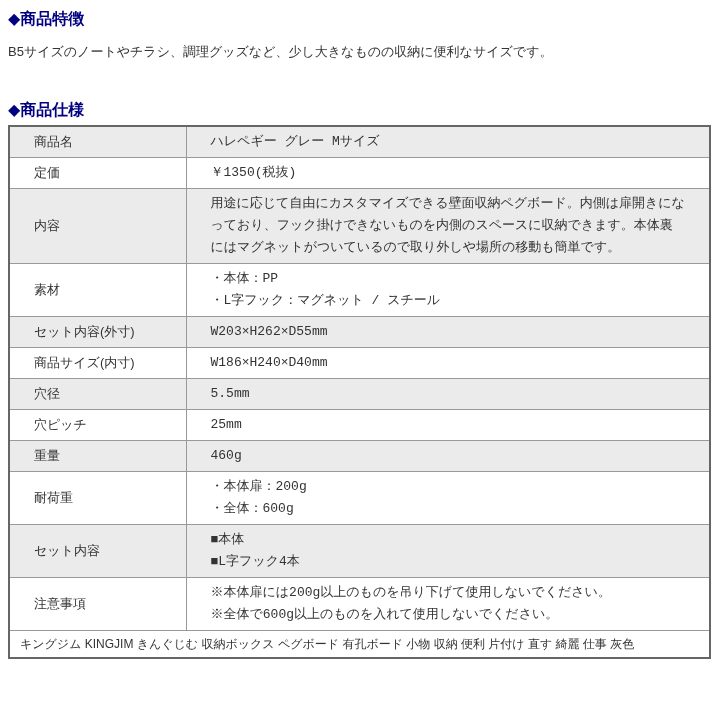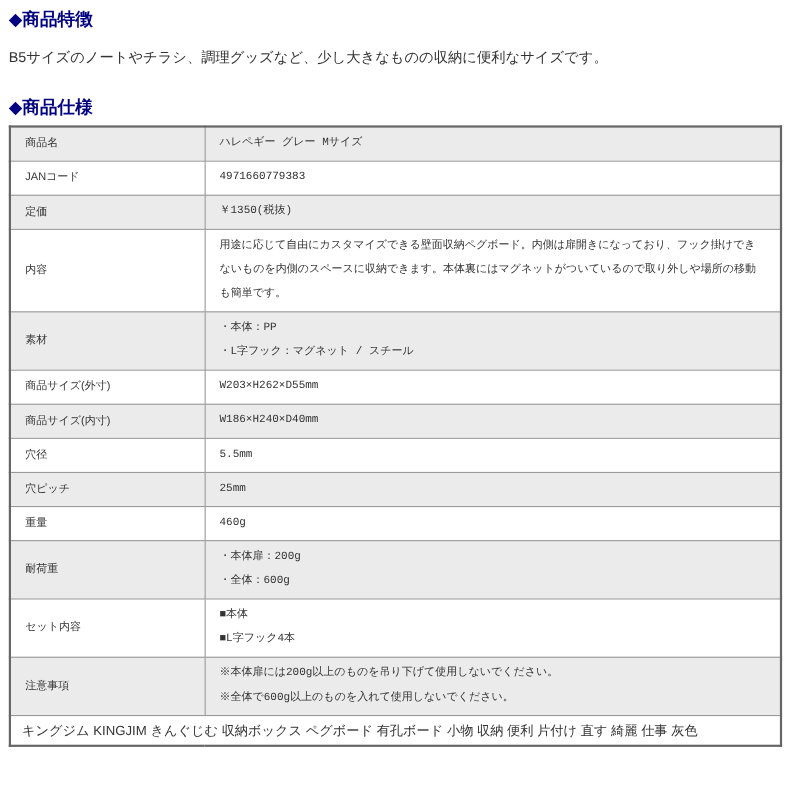--- a/index.html
+++ b/index.html
@@ -15,36 +15,36 @@
   }
   .section-heading {
     color: var(--heading-color, #000080);
     font-size: 16px;
     font-weight: bold;
     line-height: 1.2;
   }
   .features-heading { margin-top: 1px; }
   .features-text {
     margin-top: 14px;
-    margin-bottom: 27px;
+    margin-bottom: 38px;
     font-size: 13px;
     line-height: 1.5;
   }
   .specs-heading { margin-bottom: 6px; }
   table.spec-table {
     width: 703px;
     border-collapse: collapse;
     border: 2px solid var(--border-outer, #666666);
     table-layout: fixed;
   }
   table.spec-table th,
   table.spec-table td {
     border: 1px solid var(--border-inner, #999999);
-    padding: 4px 13px;
-    font-size: 10px;
+    padding: 4px 24px;
+    font-size: 13px;
     font-weight: normal;
     text-align: left;
     vertical-align: middle;
     line-height: 22px;
     background: #ffffff;
   }
   table.spec-table th.label-col { width: 177px; }
   table.spec-table td.value-col { white-space: pre-line; font-family: Liberation Mono, monospace; }
   #spec-body tr { height: 31px; }
   #spec-body tr:nth-child(odd) th,
@@ -68,43 +68,39 @@
 <h3 class="section-heading specs-heading">◆商品仕様</h3>
 
 <table class="spec-table">
   <tbody id="spec-body">
   <tr>
     <th class="label-col">商品名</th>
     <td class="value-col">ハレペギー グレー Mサイズ</td>
   </tr>
 
 
-  <tr>
-    <th class="label-col">JANコード</th>
-    <td class="value-col">4971660779383</td>
-  </tr>
 
   <tr>
     <th class="label-col">定価</th>
     <td class="value-col">￥1350(税抜)</td>
   </tr>
 
   <tr>
     <th class="label-col">内容</th>
     <td class="value-col">用途に応じて自由にカスタマイズできる壁面収納ペグボード。内側は扉開きになっており、フック掛けできないものを内側のスペースに収納できます。本体裏にはマグネットがついているので取り外しや場所の移動も簡単です。</td>
   </tr>
 
   <tr>
     <th class="label-col">素材</th>
     <td class="value-col">・本体：PP
 ・L字フック：マグネット / スチール</td>
   </tr>
 
   <tr>
-    <th class="label-col">商品サイズ(外寸)</th>
+    <th class="label-col">セット内容(外寸)</th>
     <td class="value-col">W203×H262×D55mm</td>
   </tr>
 
   <tr>
     <th class="label-col">商品サイズ(内寸)</th>
     <td class="value-col">W186×H240×D40mm</td>
   </tr>
 
   <tr>
     <th class="label-col">穴径</th>

